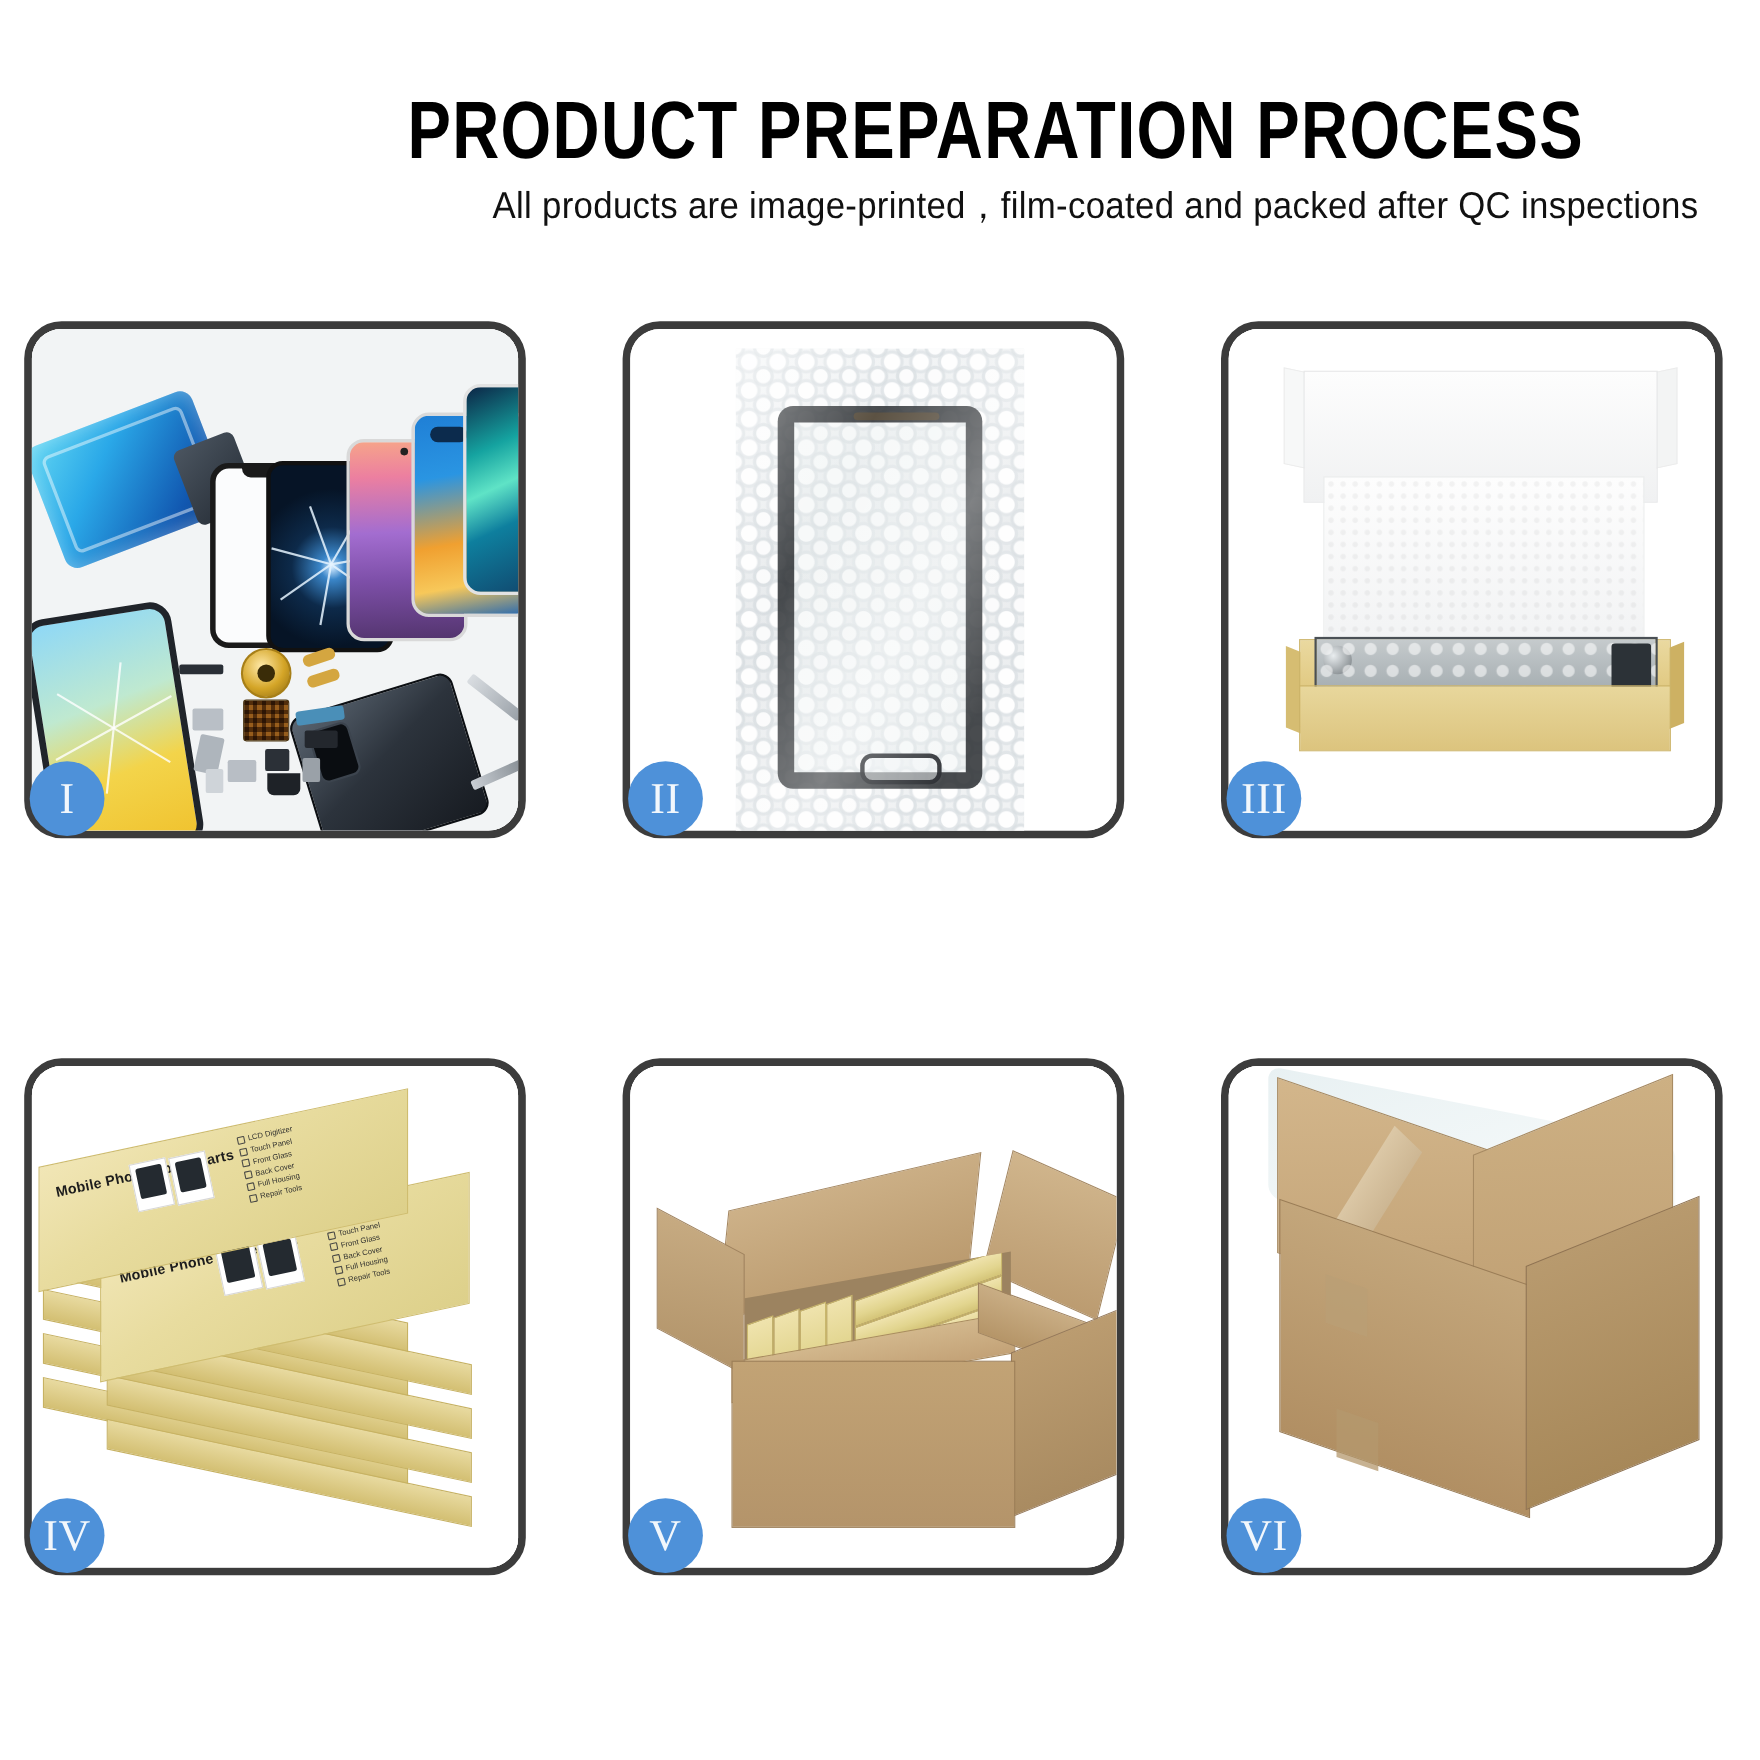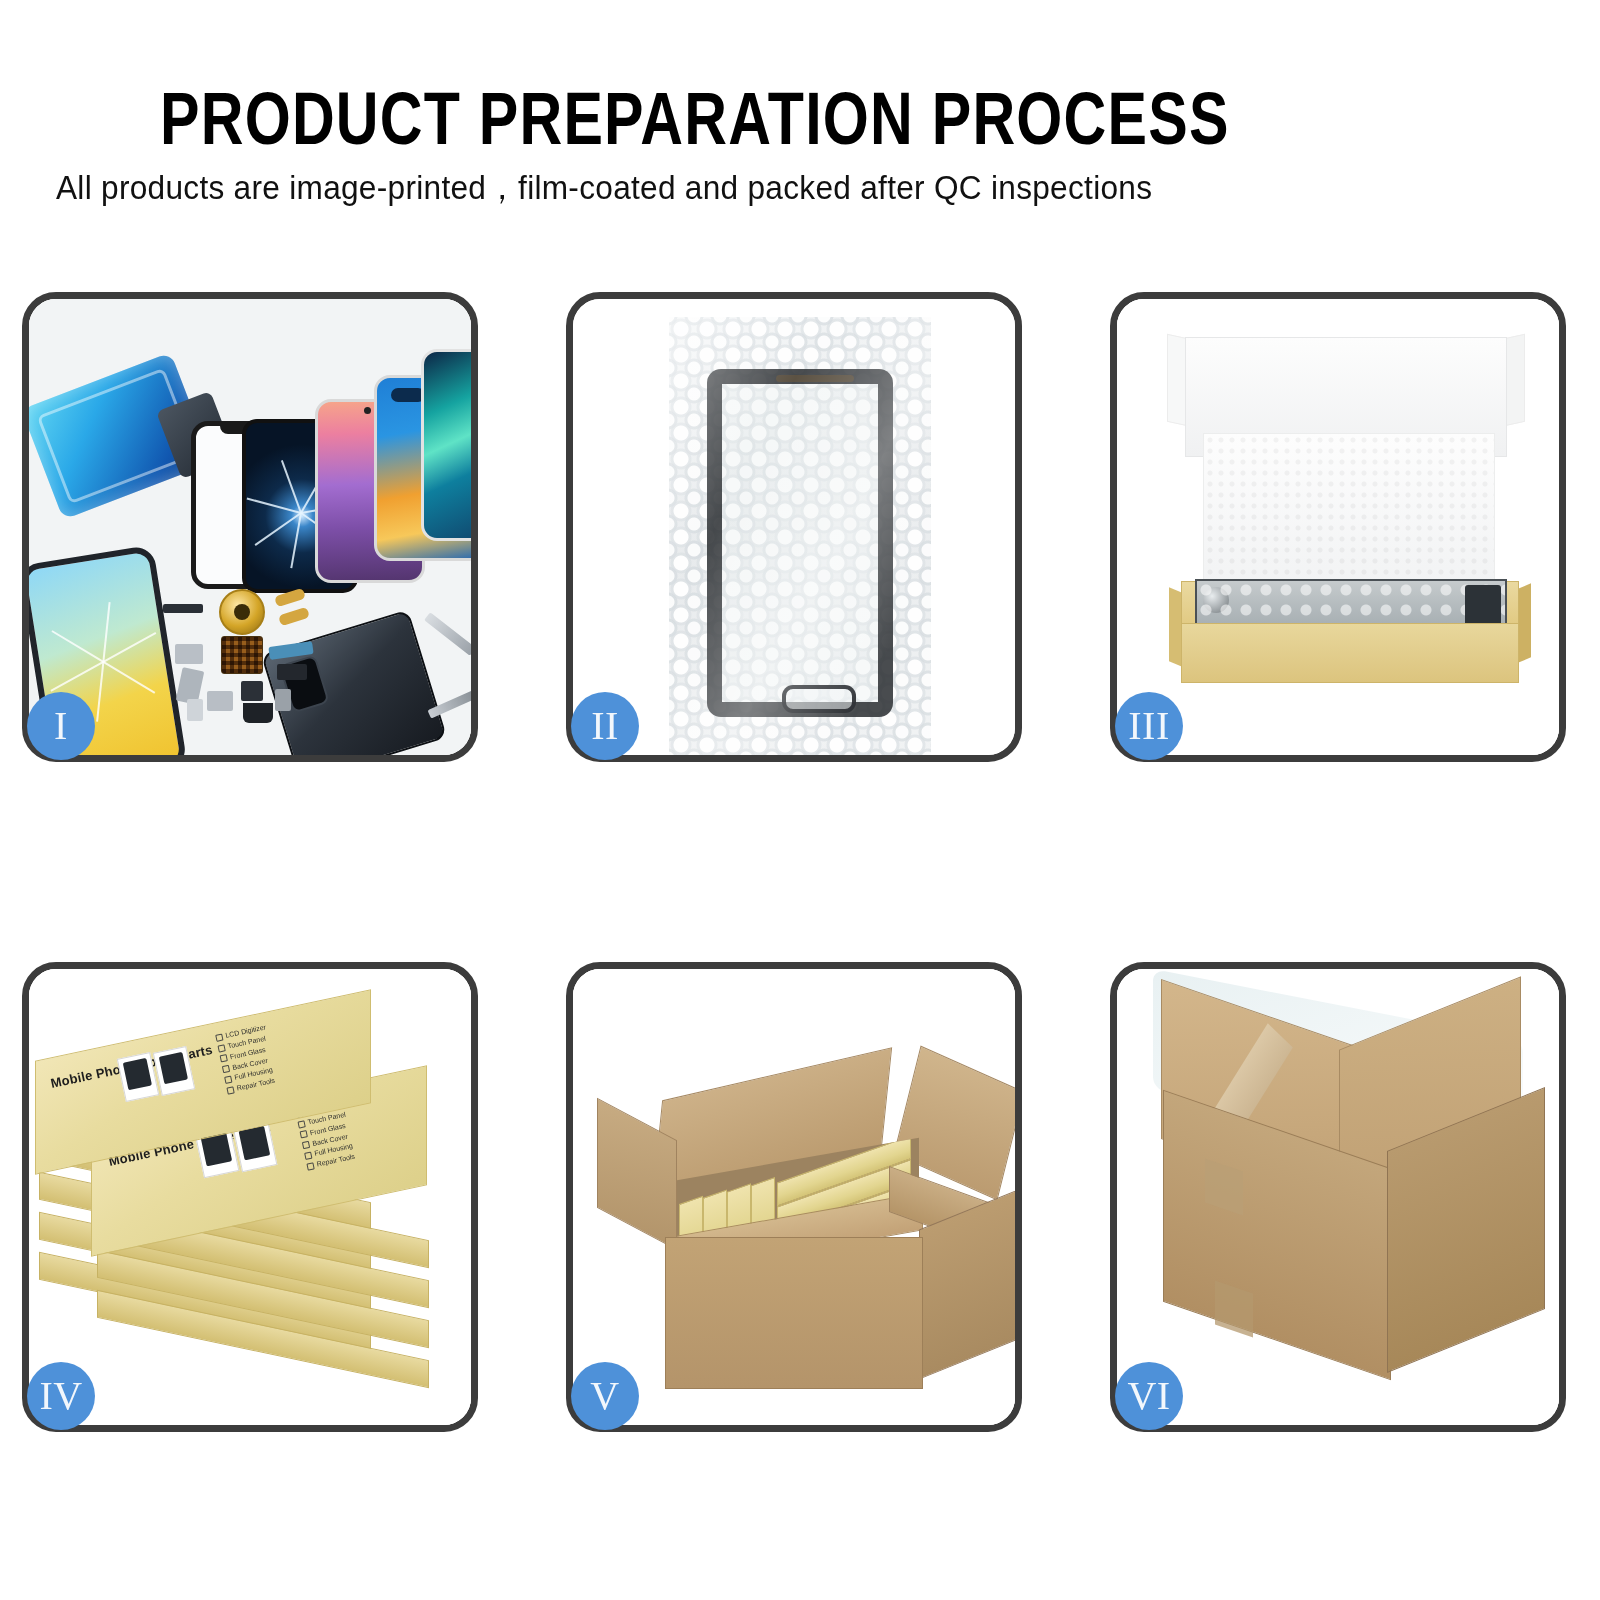--- a/index.html
+++ b/index.html
@@ -6,21 +6,21 @@
   body{
     width:1600px;height:1600px;
     background:#ffffff;
     font-family:"Liberation Sans", sans-serif;
     overflow:hidden;
     position:relative;
   }
   
   .header{
     position:absolute;left:0;top:0;width:1600px;height:240px;
-    text-align:left;
+    text-align:right;
   }
   .title{
     position:absolute;left:0;top:82px;width:1600px;
     font-family:"Liberation Sans", sans-serif;
     font-size:74px;
     font-weight:700;
     letter-spacing:1.5px;
     color:#000000;
     transform:scaleX(0.80);
     transform-origin:center top;

